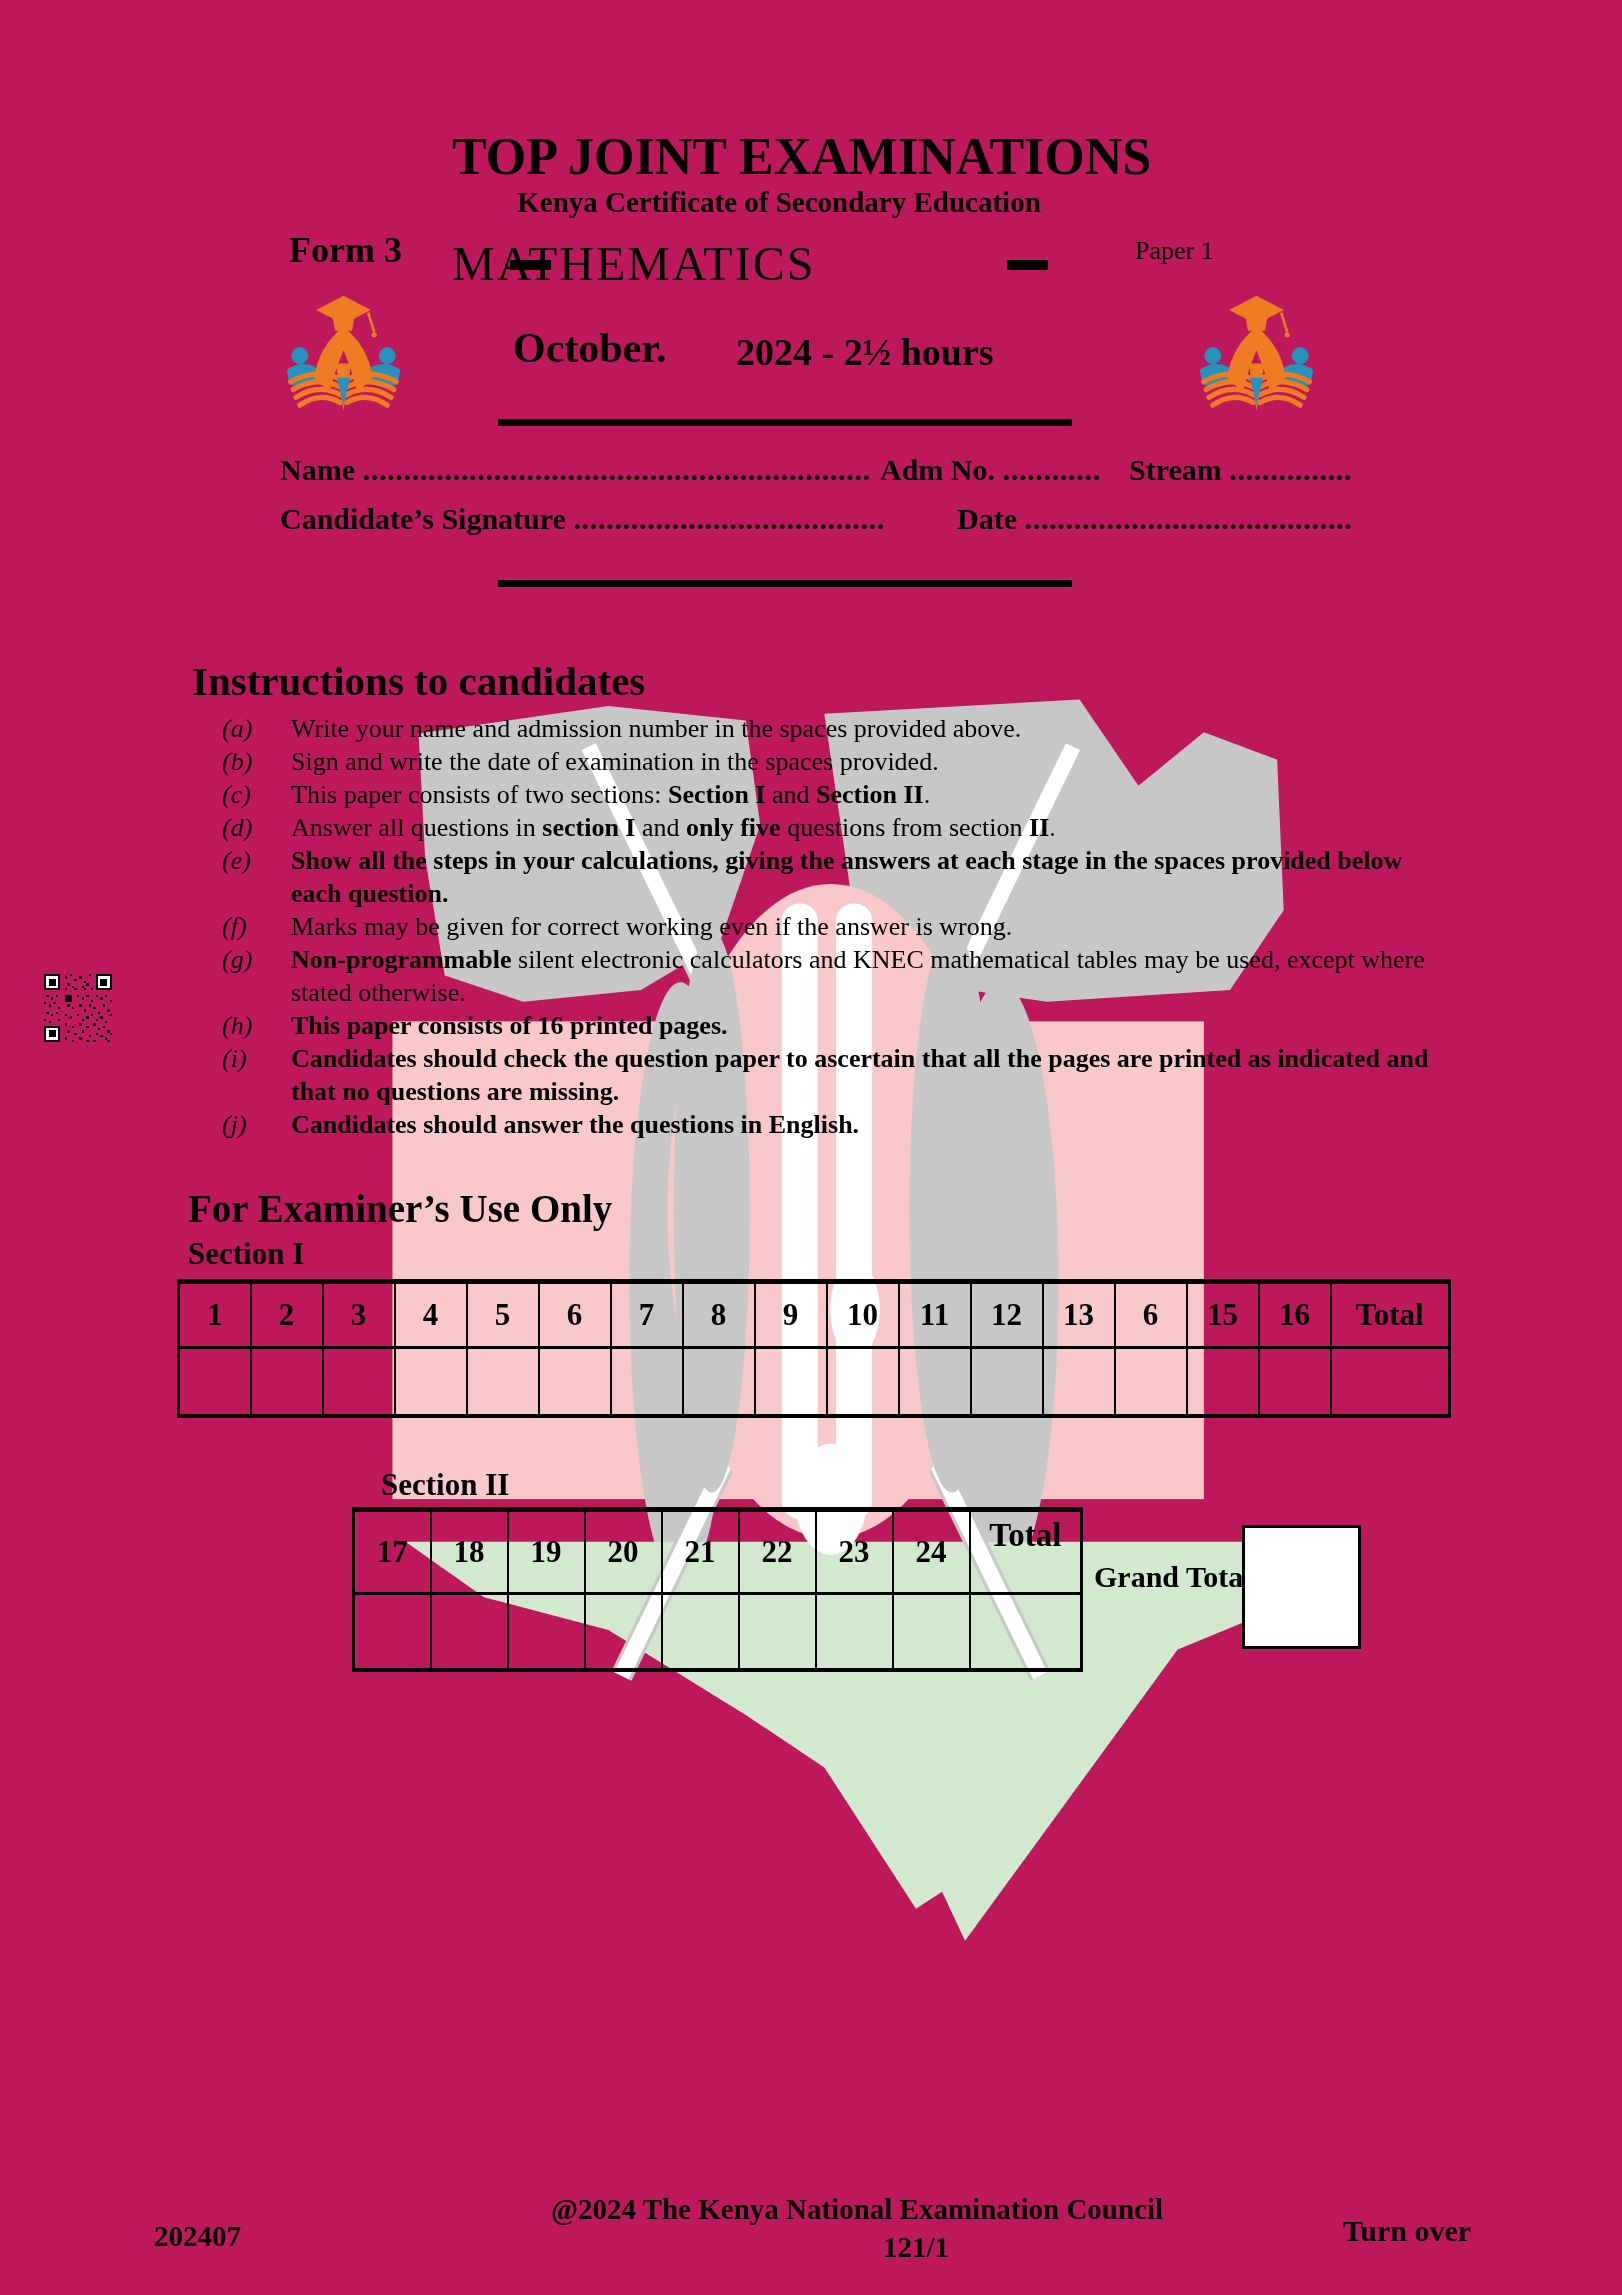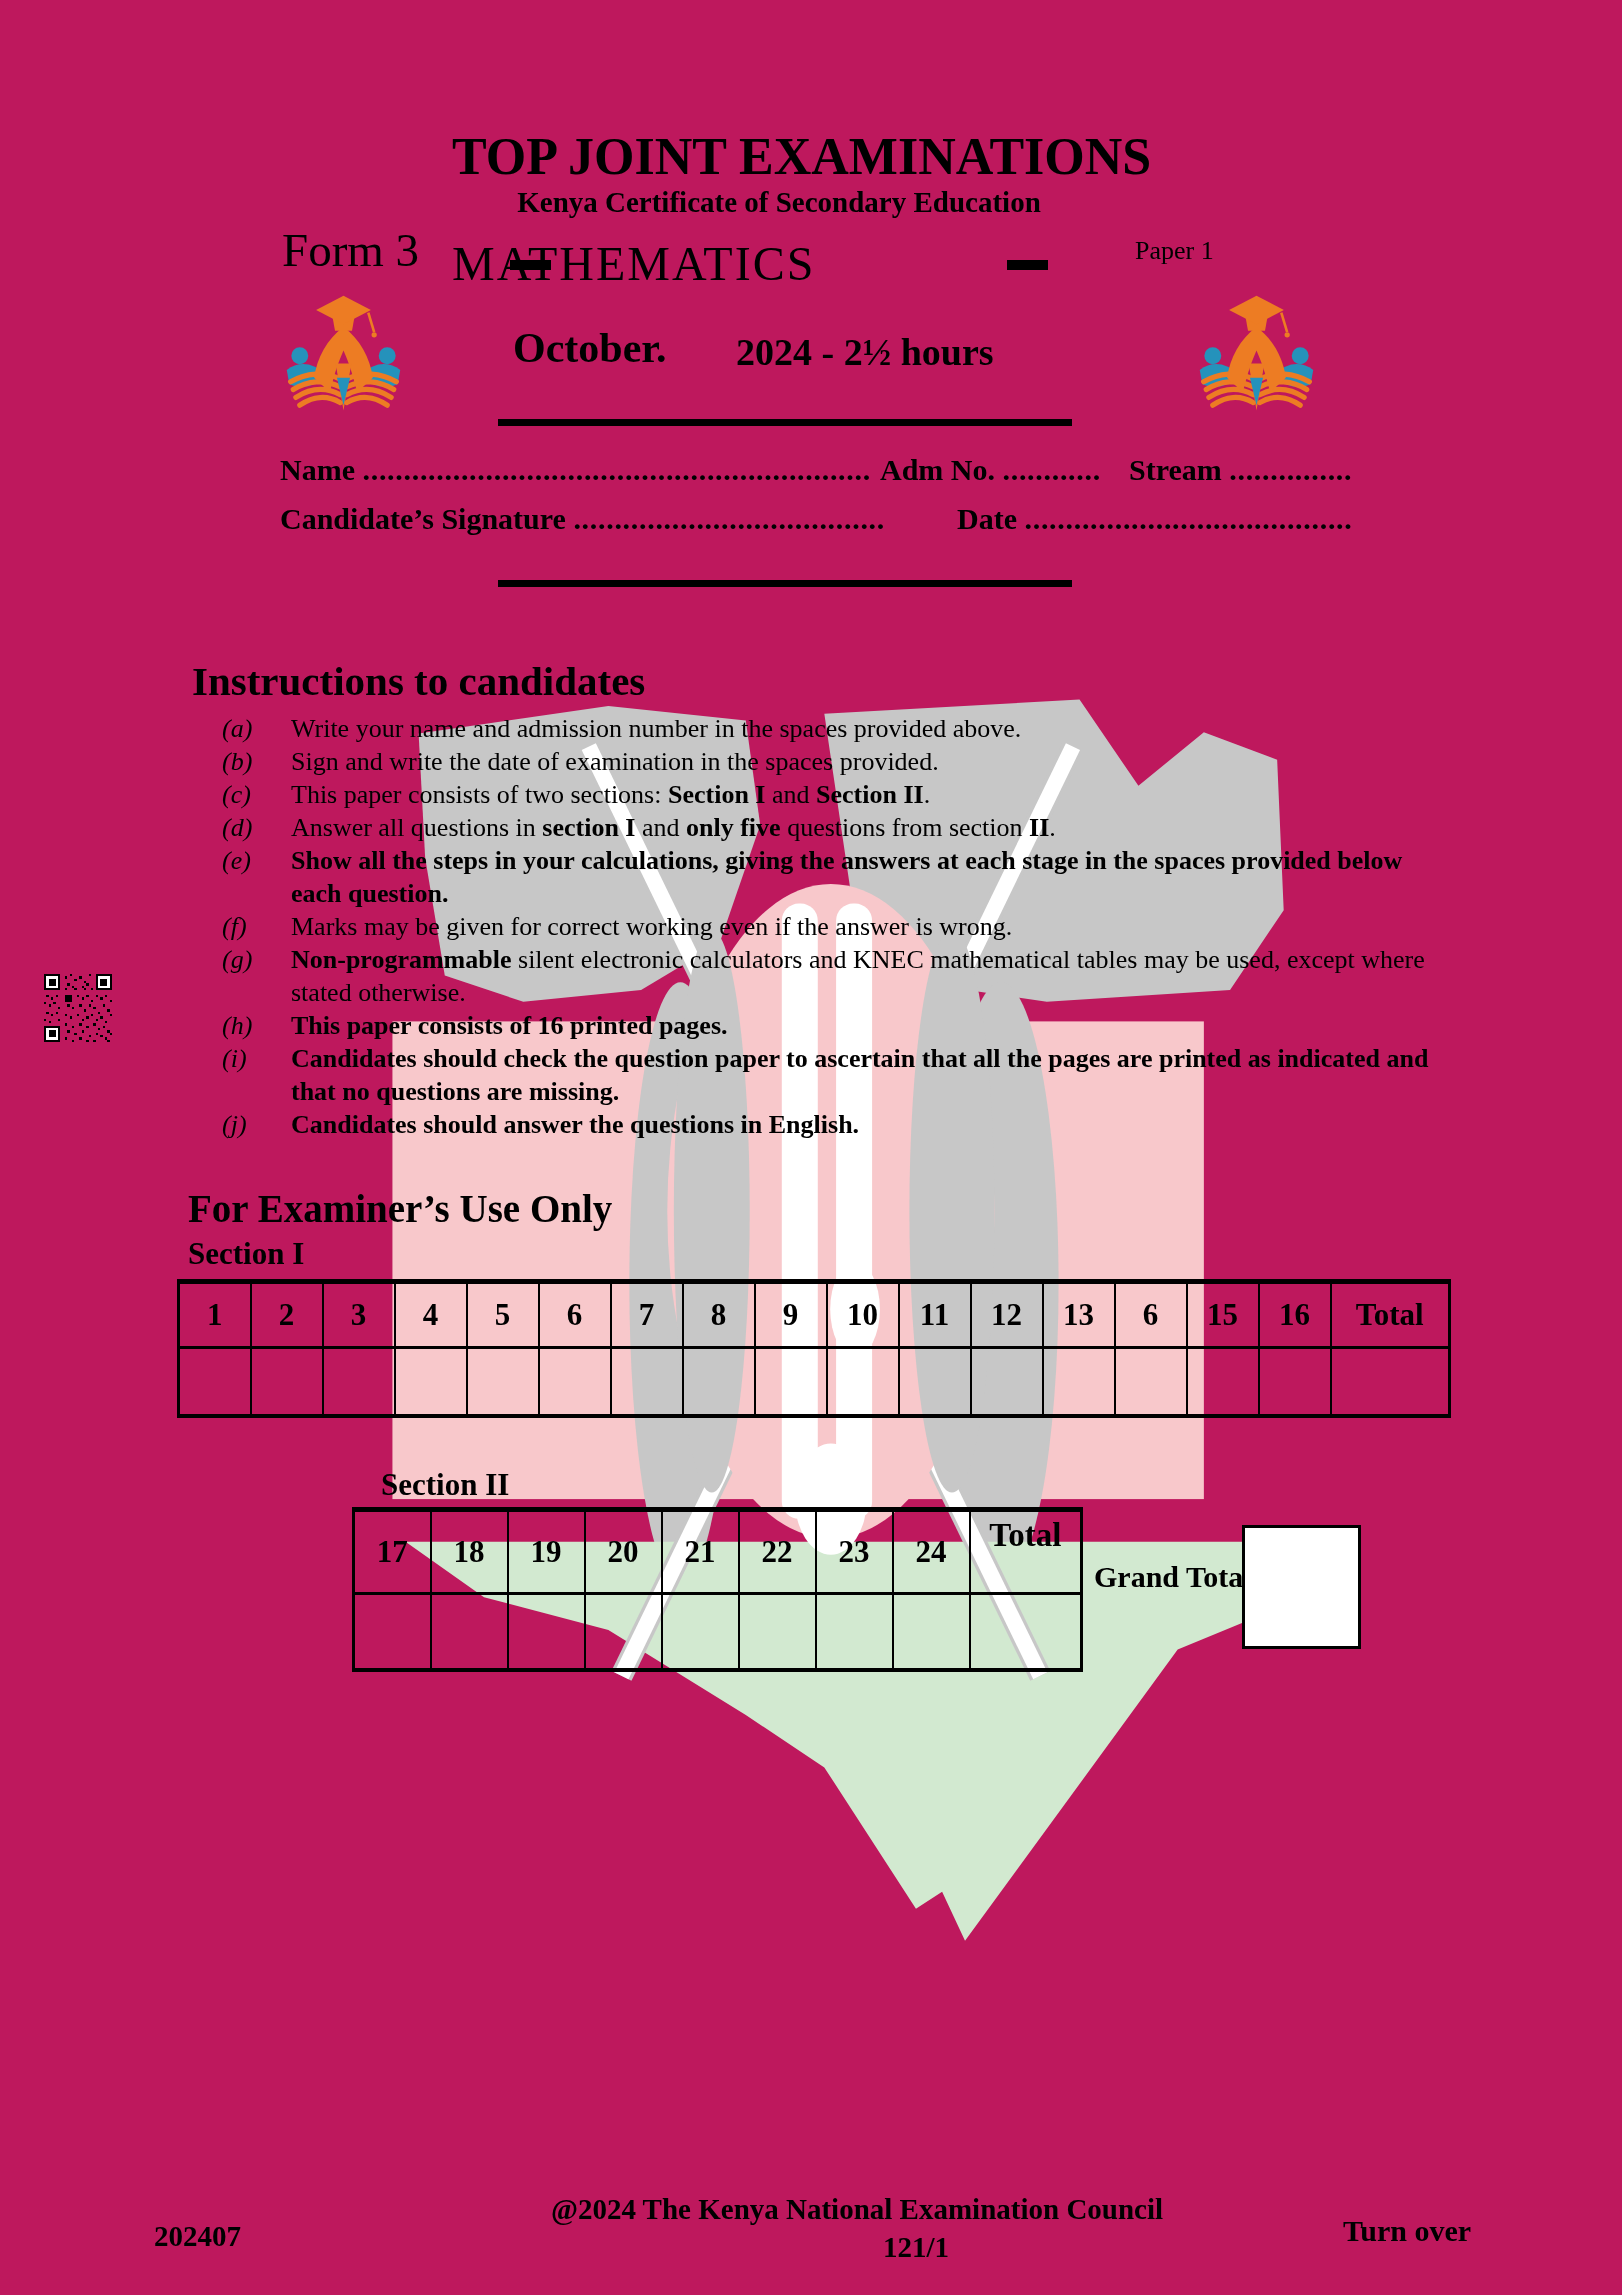--- a/index.html
+++ b/index.html
@@ -13,21 +13,21 @@
     --logo-orange:#ED7C23;
     --logo-blue:#2592BB;
     --wm-gray:#C7C7C7;
     --wm-red:#F8C8CB;
     --wm-green:#D2E9D0;
   }
   .abs{position:absolute;}
   
   .org-title{left:452px;top:131px;width:654px;text-align:center;font-size:52px;font-weight:bold;letter-spacing:0px;white-space:nowrap;line-height:52px;}
   .cert{left:452px;top:187px;width:654px;text-align:center;font-size:29px;font-weight:bold;white-space:nowrap;line-height:31px;}
-  .form-label{left:282px;top:230px;font-size:47px;font-weight:normal;line-height:41px;}
+  .form-label{left:289px;top:230px;font-size:36px;font-weight:bold;line-height:41px;}
   .paper-label{left:1135px;top:230px;font-size:26px;font-weight:normal;line-height:41px;}
   .subject{left:452px;top:238px;width:654px;text-align:left;font-size:48px;font-weight:normal;letter-spacing:2px;line-height:51px;}
   .dash{background:#000;width:41px;height:9.8px;top:260px;}
   .dash.l{left:510px;} .dash.r{left:1007px;}
   .month{left:513px;top:326px;font-size:42px;font-weight:bold;line-height:44px;}
   .session{left:736px;top:332px;font-size:38px;font-weight:bold;line-height:41px;}
   .hr{background:#000;height:7.2px;left:498px;width:574px;}
   .hr1{top:419px;} .hr2{top:580px;}
   
   .field{font-size:30px;font-weight:bold;white-space:nowrap;line-height:35px;}

